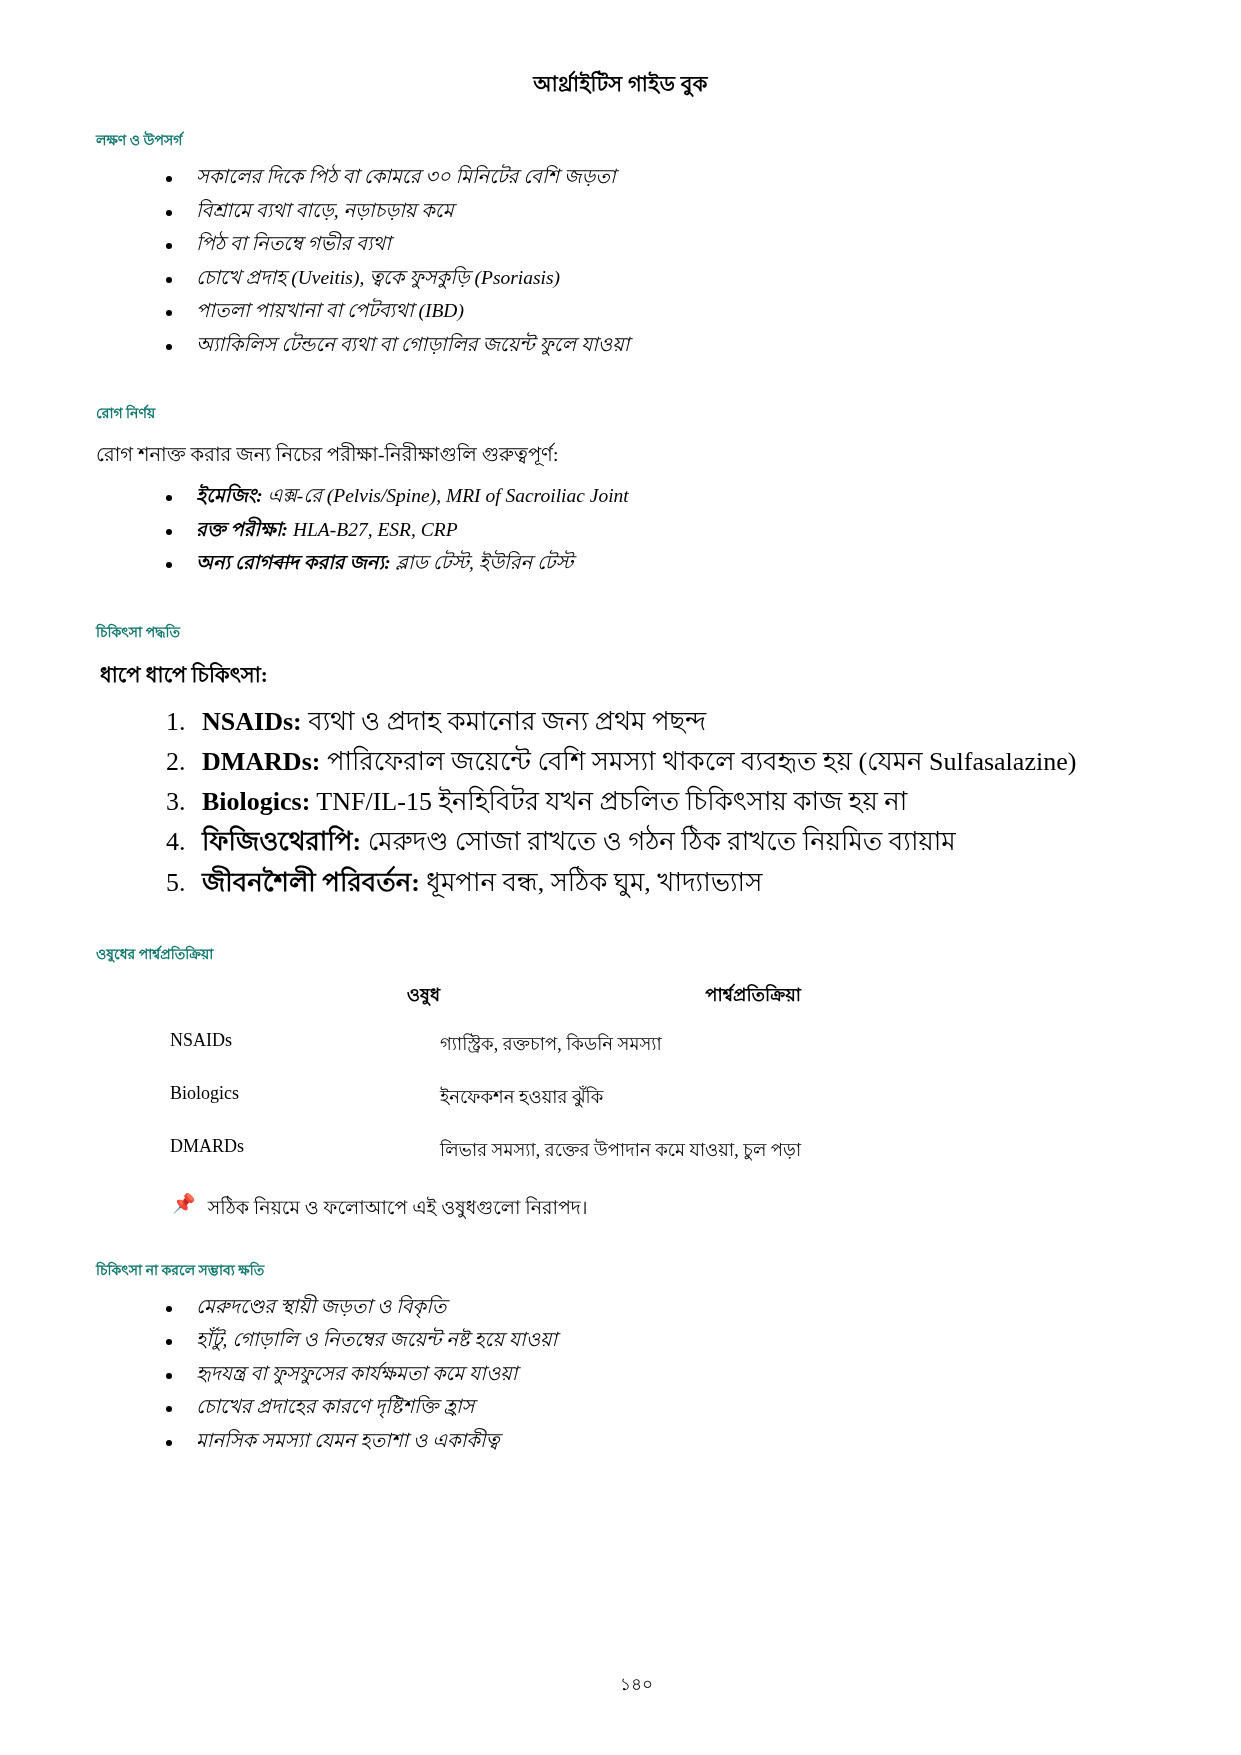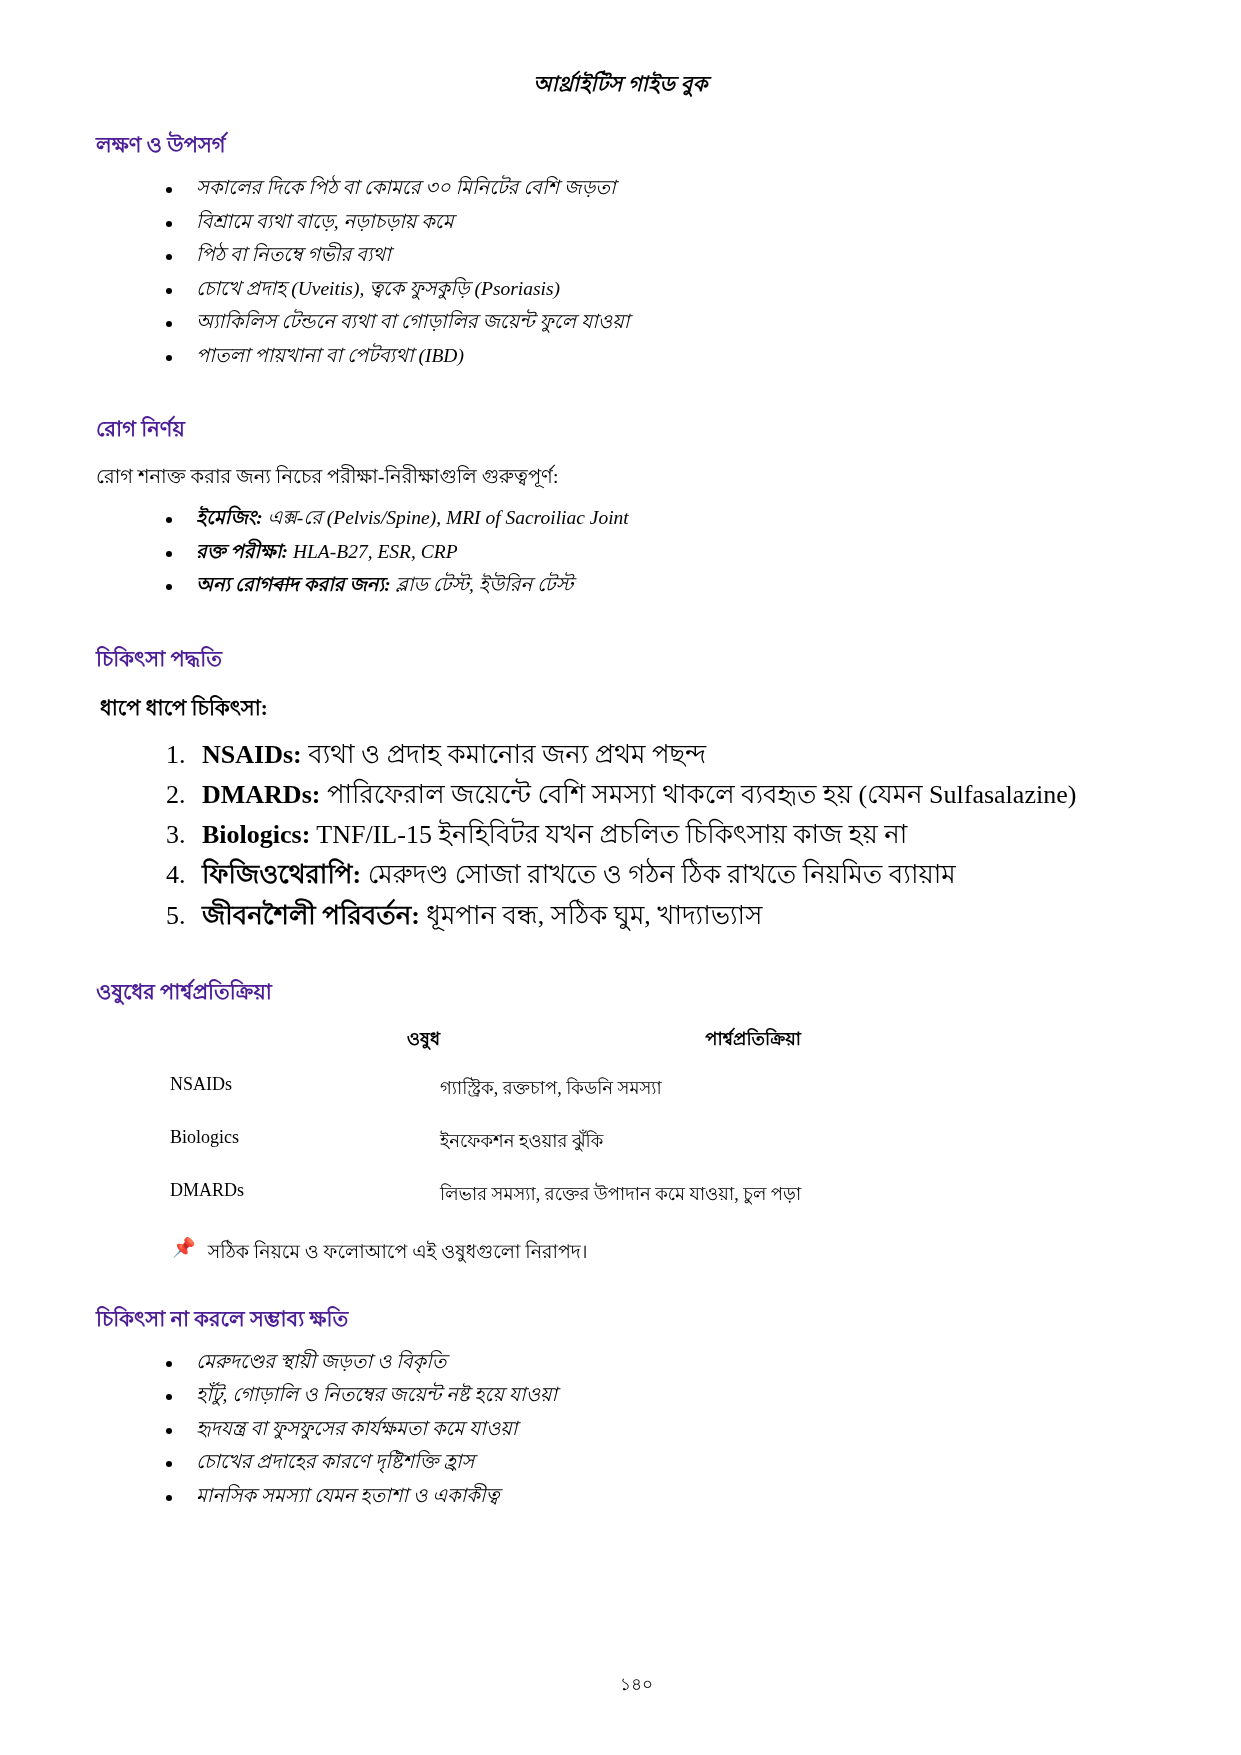--- a/index.html
+++ b/index.html
@@ -21,25 +21,24 @@
     padding: 60px 96px 40px 96px;
     position: relative;
   }
   .doc-title {
     text-align: center;
     font-size: 21px;
     font-weight: 700;
     letter-spacing: 0.3px;
     margin: 8px 0 26px 0;
     font-family: "Liberation Serif", serif;
-    font-style: italic;
   }
   h2.section {
-    color: #4c1d95;
-    font-size: 21px;
+    color: #0f766e;
+    font-size: 14px;
     font-weight: 700;
     margin: 0 0 14px 0;
     font-family: "Liberation Serif", serif;
   }
   .section-block {
     margin-bottom: 34px;
   }
   ul.bullets {
     list-style: none;
     margin: 0;
@@ -134,22 +133,22 @@
 
   <div class="doc-title">আর্থ্রাইটিস গাইড বুক</div>
 
   <div class="section-block">
     <h2 class="section">লক্ষণ ও উপসর্গ</h2>
     <ul class="bullets">
       <li>সকালের দিকে পিঠ বা কোমরে ৩০ মিনিটের বেশি জড়তা</li>
       <li>বিশ্রামে ব্যথা বাড়ে, নড়াচড়ায় কমে</li>
       <li>পিঠ বা নিতম্বে গভীর ব্যথা</li>
       <li>চোখে প্রদাহ (Uveitis), ত্বকে ফুসকুড়ি (Psoriasis)</li>
+      <li>পাতলা পায়খানা বা পেটব্যথা (IBD)</li>
       <li>অ্যাকিলিস টেন্ডনে ব্যথা বা গোড়ালির জয়েন্ট ফুলে যাওয়া</li>
-      <li>পাতলা পায়খানা বা পেটব্যথা (IBD)</li>
     </ul>
   </div>
 
   <div class="section-block">
     <h2 class="section">রোগ নির্ণয়</h2>
     <p class="intro-line">রোগ শনাক্ত করার জন্য নিচের পরীক্ষা-নিরীক্ষাগুলি গুরুত্বপূর্ণ:</p>
     <ul class="bullets">
       <li>
         <span class="b">ইমেজিং:</span><span> এক্স-রে (Pelvis/Spine), MRI of Sacroiliac Joint</span>
       </li>

